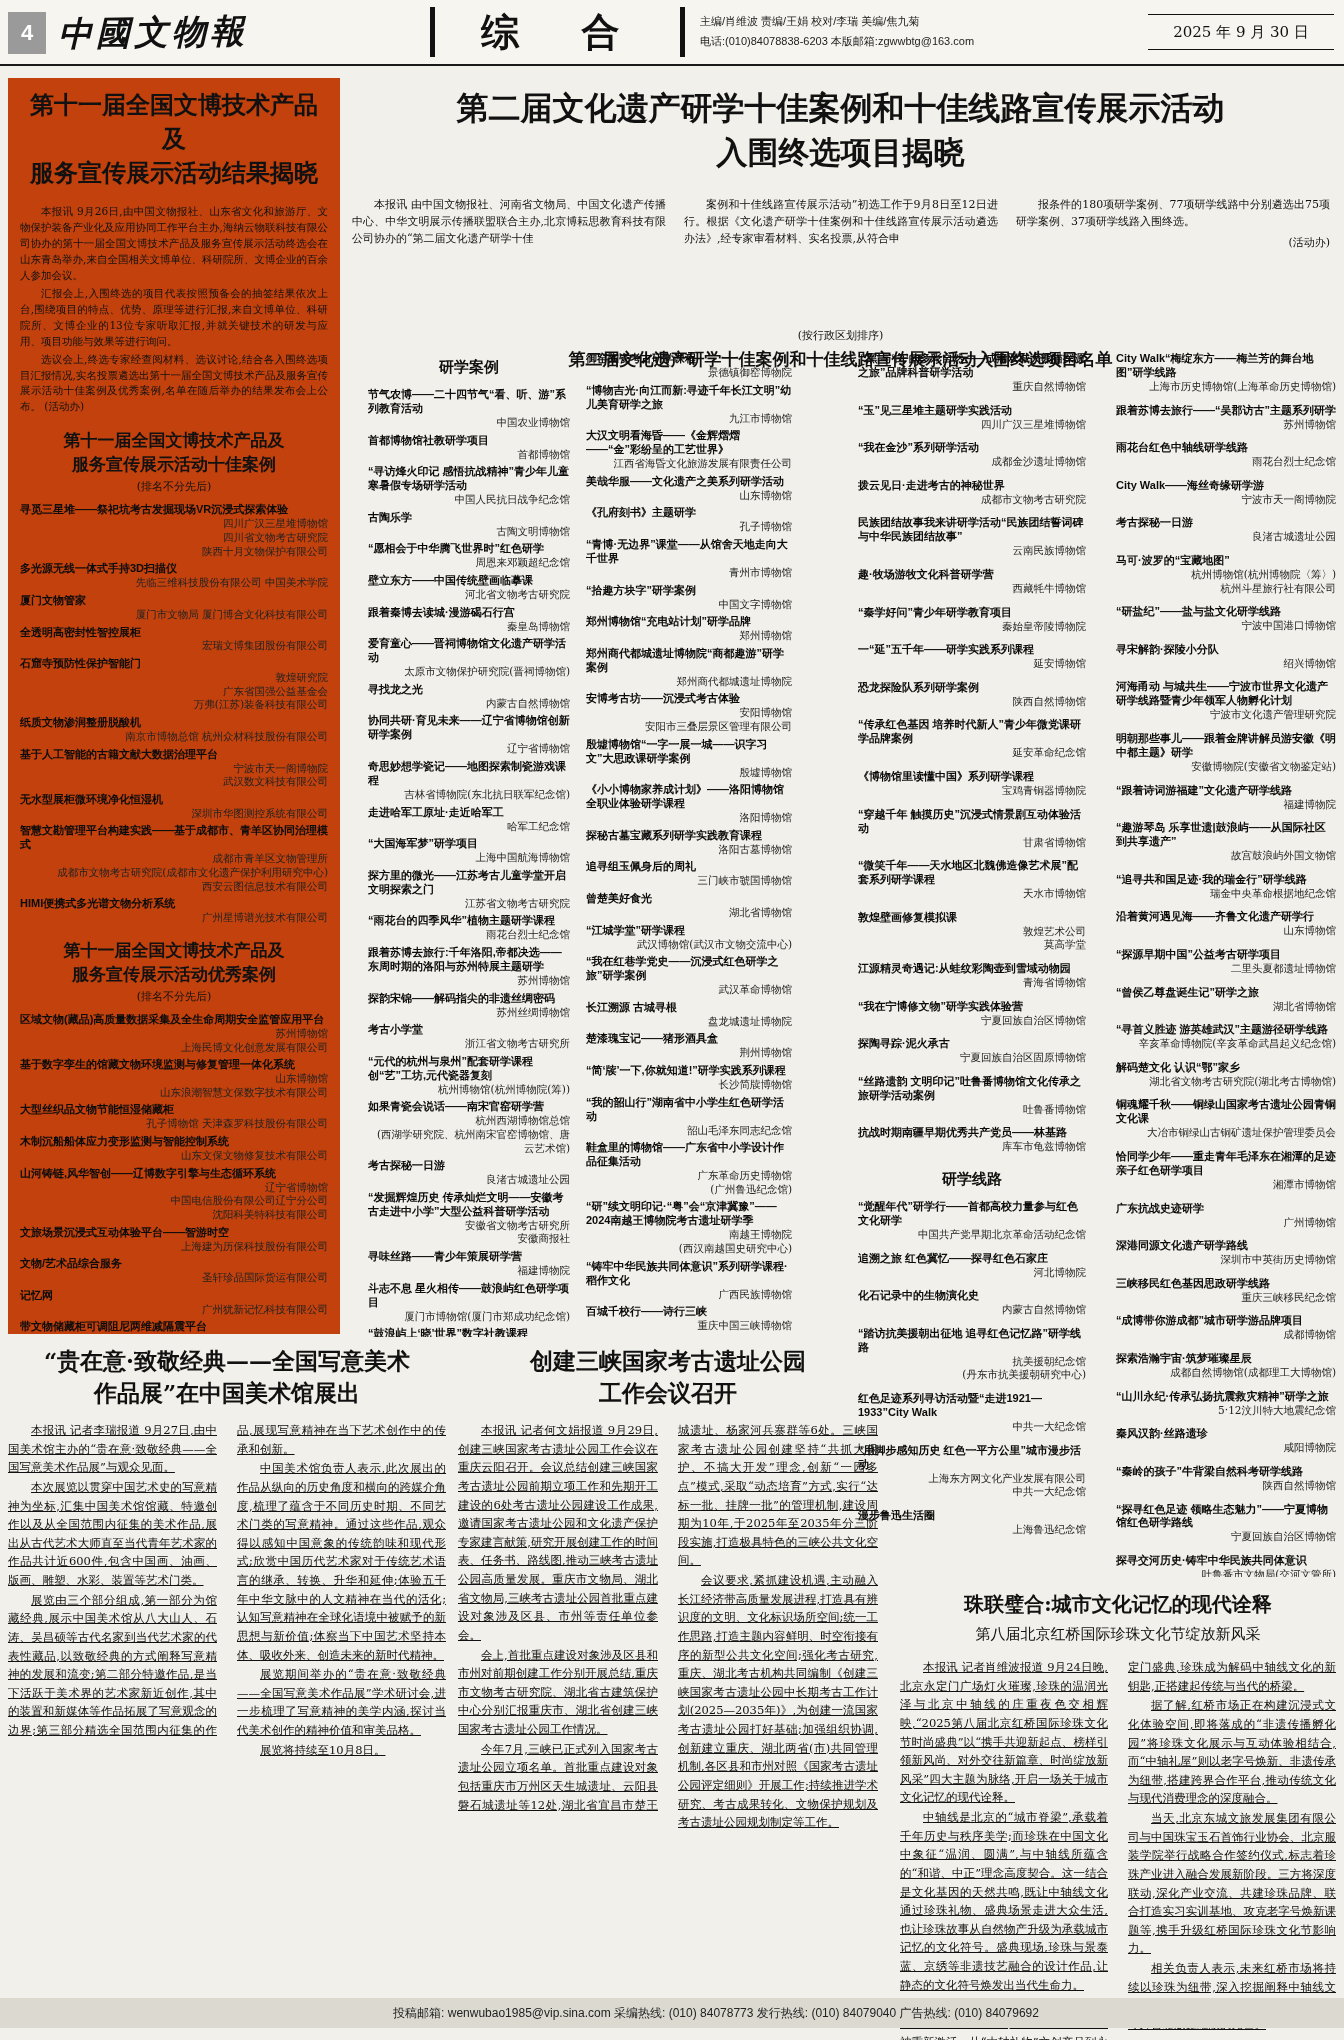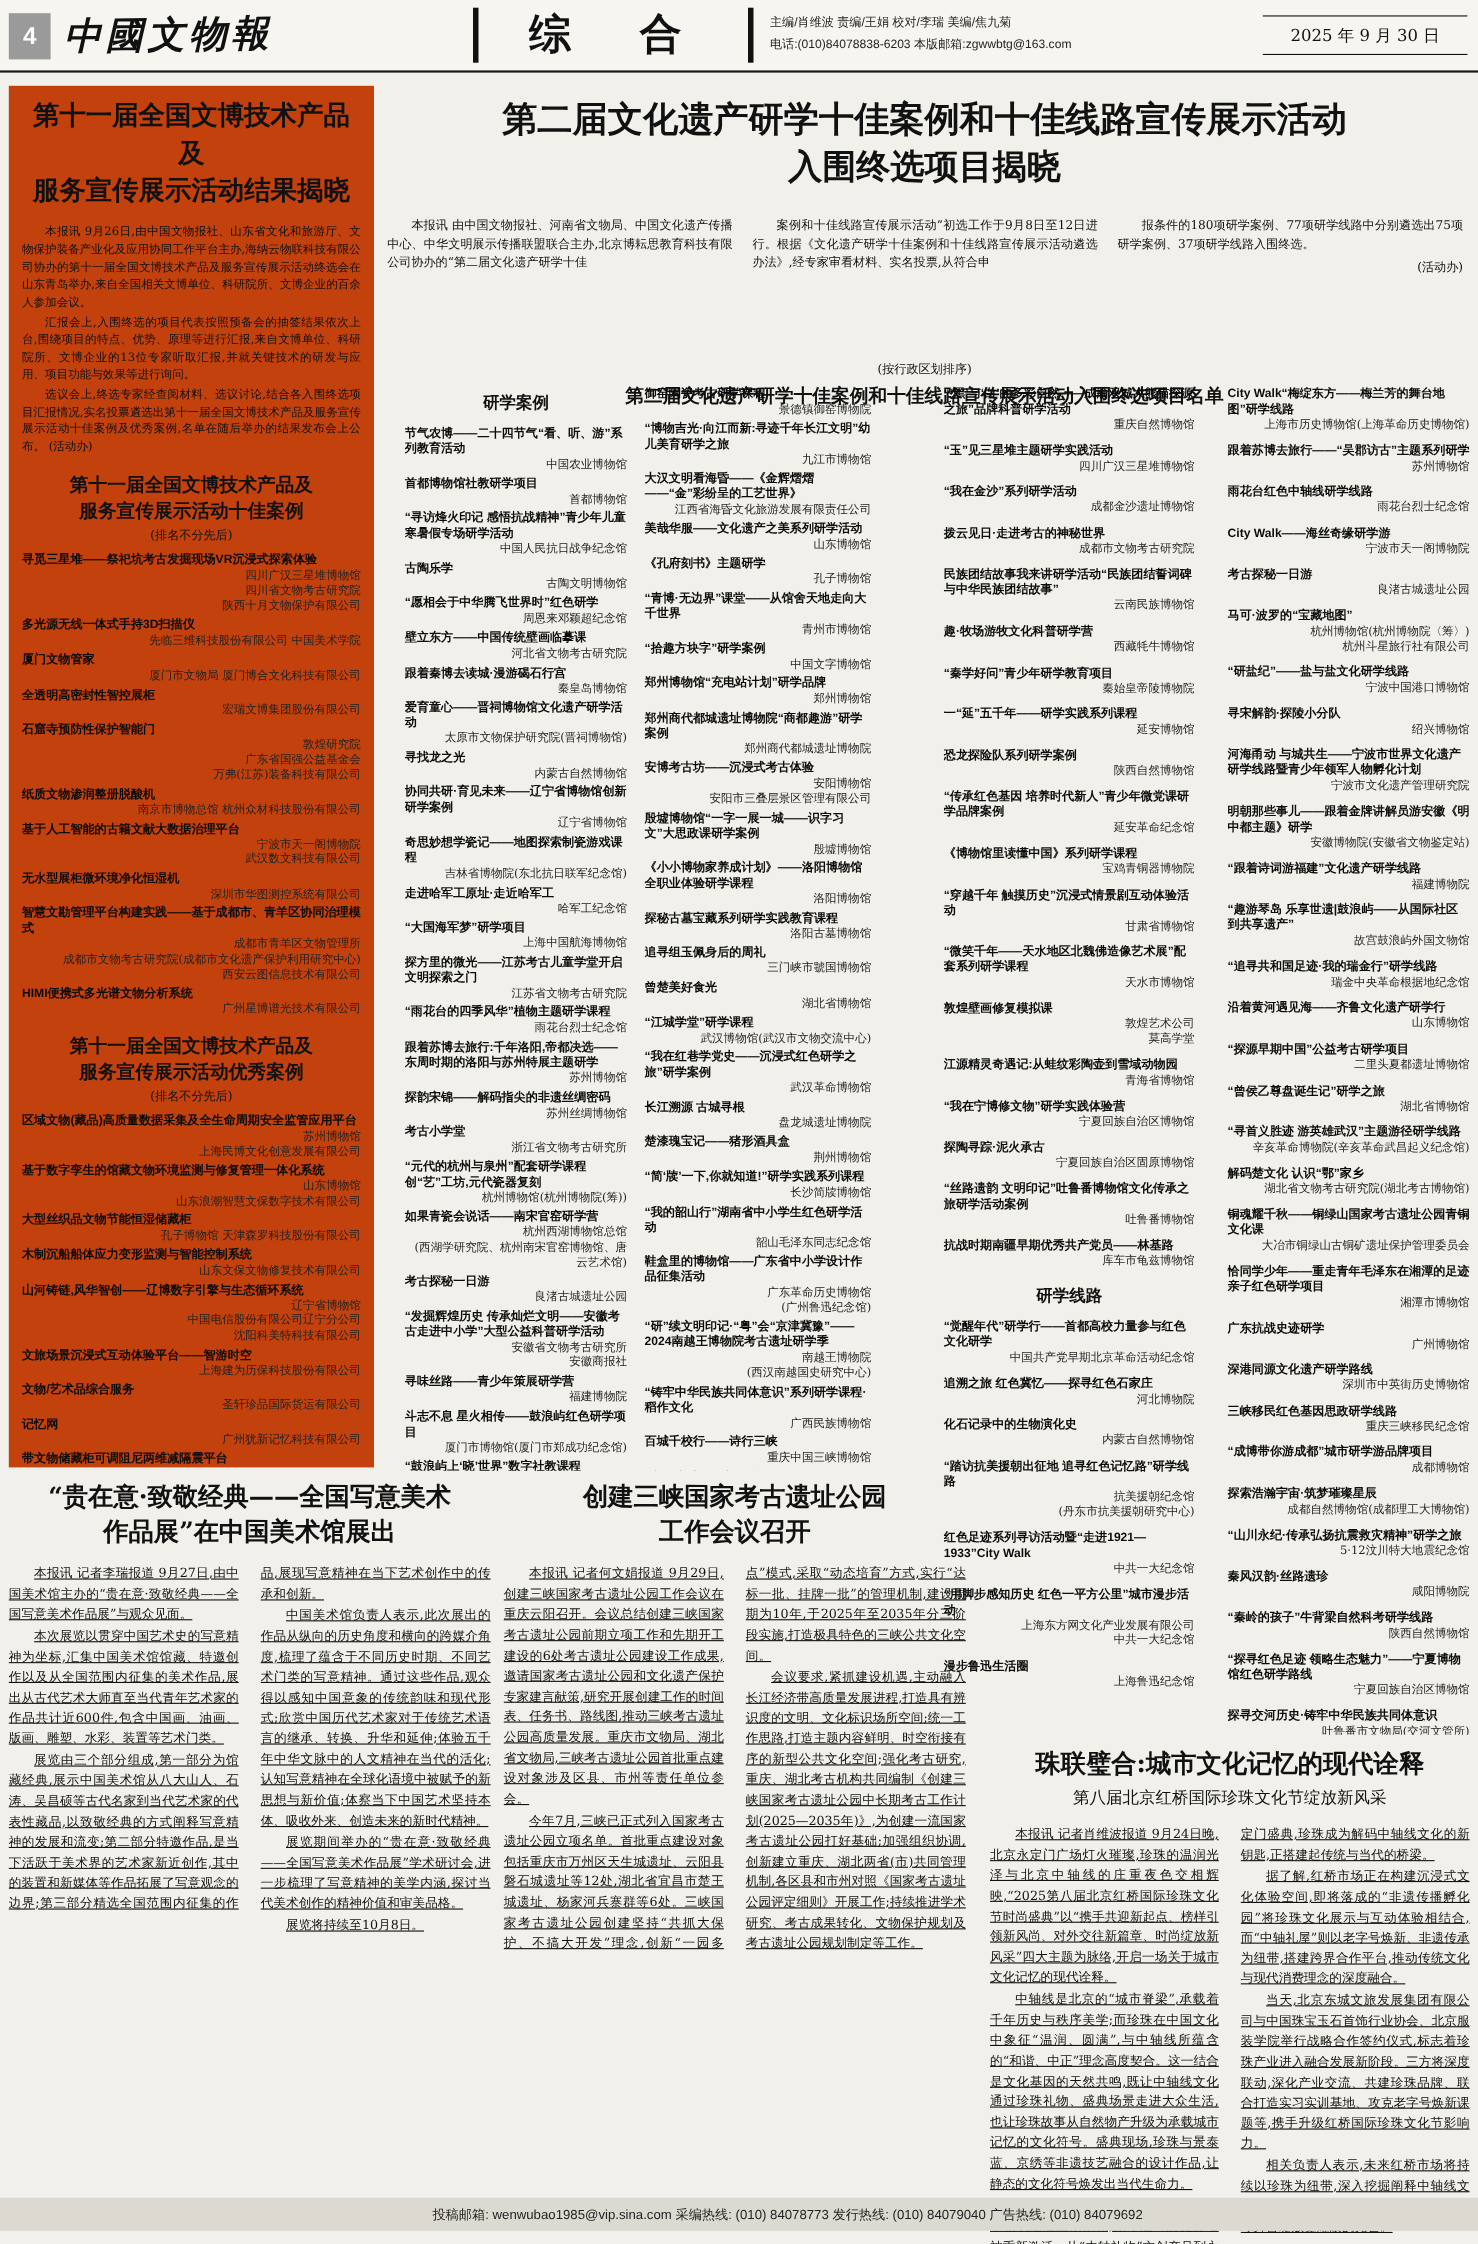--- a/index.html
+++ b/index.html
@@ -37,21 +37,21 @@
   #lcol1{left:368px;width:202px;height:985px;}
   #lcol2{left:586px;width:206px;height:985px;}
   #lcol3{left:858px;width:228px;height:1225px;}
   #lcol4{left:1116px;width:220px;height:1225px;}
   .grouphead{font:bold 15px/22px "Liberation Sans",sans-serif;text-align:center;margin:4px 0 10px 0;}
   
   .bart .h1l{font-size:23px;line-height:32px;}
   #bleft{left:8px;top:1345px;width:438px;}
   #bmid{left:458px;top:1345px;width:420px;}
   #bright{left:900px;top:1588px;width:436px;}
-  #bright .h1l{font-size:23px;}
+  #bright .h1l{font-size:20px;}
   .subtitle{font:15px/24px "DejaVu Serif",serif;text-align:center;margin-top:2px;}
   .cols2{margin-top:12px;column-count:2;column-gap:20px;}
   .cols2 p{margin:0 0 1px 0;font:11.5px/1.62 "DejaVu Serif",serif;text-indent:2em;text-align:justify;text-decoration:underline;}
   
   #foot{left:0;top:1998px;width:1344px;height:30px;background:#dbd9d0;font:12px/30px "Liberation Sans",sans-serif;text-align:center;color:#222;padding-left:44px;}
 </style>
 </head>
 <body>
 
 <div id="hdr" class="abs">
@@ -669,20 +669,21 @@
     </div>
 </div>
 
 <div id="bmid" class="bart abs">
   <div class="h1l">
     <div>创建三峡国家考古遗址公园</div>
     <div>工作会议召开</div>
   </div>
   <div class="cols2">
       <p>本报讯 记者何文娟报道 9月29日,创建三峡国家考古遗址公园工作会议在重庆云阳召开。会议总结创建三峡国家考古遗址公园前期立项工作和先期开工建设的6处考古遗址公园建设工作成果,邀请国家考古遗址公园和文化遗产保护专家建言献策,研究开展创建工作的时间表、任务书、路线图,推动三峡考古遗址公园高质量发展。重庆市文物局、湖北省文物局,三峡考古遗址公园首批重点建设对象涉及区县、市州等责任单位参会。</p>
+      <p>会上,首批重点建设对象涉及区县和市州对前期创建工作分别开展总结,重庆市文物考古研究院、湖北省古建筑保护中心分别汇报重庆市、湖北省创建三峡国家考古遗址公园工作情况。</p>
       <p>今年7月,三峡已正式列入国家考古遗址公园立项名单。首批重点建设对象包括重庆市万州区天生城遗址、云阳县磐石城遗址等12处,湖北省宜昌市楚王城遗址、杨家河兵寨群等6处。三峡国家考古遗址公园创建坚持“共抓大保护、不搞大开发”理念,创新“一园多点”模式,采取“动态培育”方式,实行“达标一批、挂牌一批”的管理机制,建设周期为10年,于2025年至2035年分三阶段实施,打造极具特色的三峡公共文化空间。</p>
       <p>会议要求,紧抓建设机遇,主动融入长江经济带高质量发展进程,打造具有辨识度的文明、文化标识场所空间;统一工作思路,打造主题内容鲜明、时空衔接有序的新型公共文化空间;强化考古研究,重庆、湖北考古机构共同编制《创建三峡国家考古遗址公园中长期考古工作计划(2025—2035年)》,为创建一流国家考古遗址公园打好基础;加强组织协调,创新建立重庆、湖北两省(市)共同管理机制,各区县和市州对照《国家考古遗址公园评定细则》开展工作;持续推进学术研究、考古成果转化、文物保护规划及考古遗址公园规划制定等工作。</p>
     </div>
 </div>
 
 <div id="bright" class="bart abs">
   <div class="h1l">珠联璧合:城市文化记忆的现代诠释</div>
   <div class="subtitle">第八届北京红桥国际珍珠文化节绽放新风采</div>
   <div class="cols2">
       <p>本报讯 记者肖维波报道 9月24日晚,北京永定门广场灯火璀璨,珍珠的温润光泽与北京中轴线的庄重夜色交相辉映,“2025第八届北京红桥国际珍珠文化节时尚盛典”以“携手共迎新起点、榜样引领新风尚、对外交往新篇章、时尚绽放新风采”四大主题为脉络,开启一场关于城市文化记忆的现代诠释。</p>

